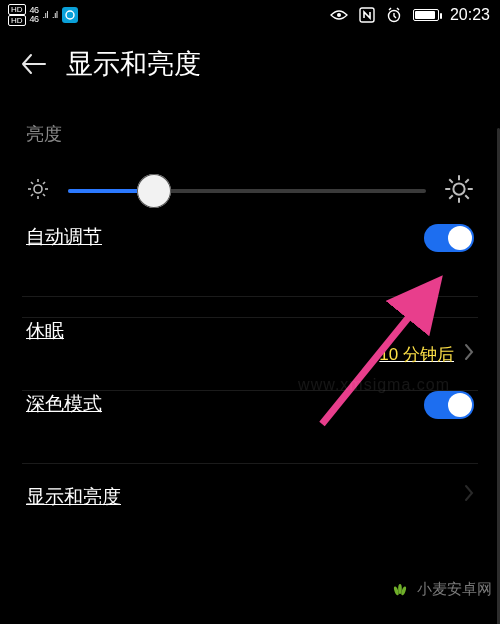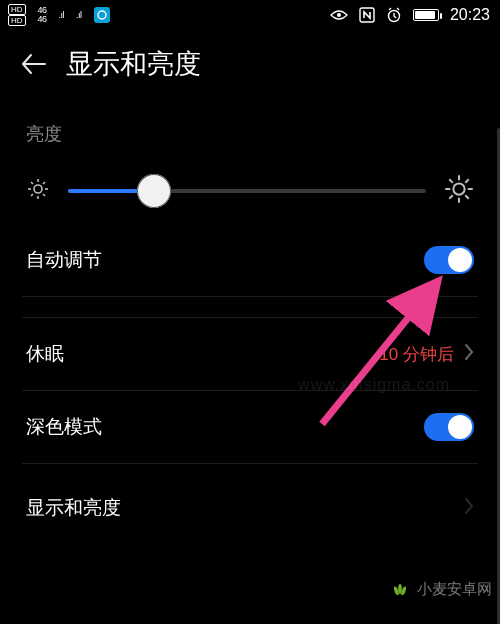--- a/index.html
+++ b/index.html
@@ -1,41 +1,41 @@
 <!DOCTYPE html>
 <html><head>
 <meta charset="utf-8">
 <style>
   * { margin: 0; padding: 0; box-sizing: border-box; }
   html, body { width: 500px; height: 624px; overflow: hidden; background: #000; font-family: -apple-system, "Helvetica Neue", Arial, sans-serif; color: #fff; }
   .statusbar { display: flex; align-items: center; justify-content: space-between; padding: 4px 10px 2px 8px; height: 28px; font-size: 12px; }
-  .sb-left { display: flex; align-items: center; gap: 12px; }
+  .sb-left { display: flex; align-items: center; gap: 4px; }
   .hd { font-size: 8px; border: 1px solid #fff; border-radius: 2px; padding: 0 2px; line-height: 9px; }
   .sb-col { display:flex; flex-direction:column; line-height:9px; }
   .sig { font-size: 9px; letter-spacing:-0.5px; }
   .appicon { width:16px; height:16px; background:#0aa0d8; border-radius:3px; display:flex; align-items:center; justify-content:center; font-size:10px; }
   .sb-right { display:flex; align-items:center; gap:11px; }
   .sb-right svg { display:block; }
   .battery { width:26px; height:12px; border:1.2px solid #fff; border-radius:2px; position:relative; }
   .battery::after { content:""; position:absolute; right:-4px; top:3px; width:2px; height:6px; background:#fff; border-radius:1px; }
   .battery > i { position:absolute; left:1px; top:1px; bottom:1px; width:85%; background:#fff; border-radius:1px; }
   .time { font-size:16px; font-weight:500; }
   .header { display:flex; align-items:center; gap:18px; padding:18px 20px 26px 20px; }
   .back { width:28px; height:28px; display:flex; align-items:center; justify-content:center; }
   .title { font-size:27px; font-weight:400;text-align:right; }
   .content { position:relative; padding:0 26px; height:520px; }
   .section-label { color:#8a8a8a; font-size:18px; margin-top:14px; margin-bottom:28px; }
   .slider-row { display:flex; align-items:center; gap:18px; }
   .sun-sm, .sun-lg { color:#bdbdbd; }
   .track { flex:1; height:4px; background:#3a3a3a; border-radius:2px; position:relative; }
   .fill { position:absolute; left:0; top:0; bottom:0; width:24%; background:#2b79ff; border-radius:2px; }
   .thumb { position:absolute; top:50%; left:24%; transform:translate(-50%,-50%); width:34px; height:34px; background:#f2f2f2; border-radius:50%; box-shadow:0 0 0 1px #555 inset; }
-  .row { display:flex; align-items:center; justify-content:space-between; height:72px; }
+  .row { display:flex; justify-content:space-between; height:72px;text-decoration:underline; }
   .row-label { font-size:19px; }
-  .row-value { color:#ef4444; font-size:17px; }
+  .row-value { color:#fde047; font-size:17px; }
   .row-right { display:flex; align-items:center; gap:10px; }
   .chev { color:#666; }
   .switch { width:50px; height:28px; border-radius:14px; background:#1d6ef0; position:relative; }
   .switch > i { position:absolute; right:2px; top:2px; width:24px; height:24px; background:#fff; border-radius:50%; }
   .sep { height:1px; background:#1b1b1b; margin:0 -4px; }
   .big-gap { height:20px; }
   .scroll-ind { position:absolute; right:0; top:6px; width:3px; height:500px; background:#2d2d2d; border-radius:2px; }
   .arrow { position:absolute; pointer-events:none; }
   .watermarks { position:absolute; inset:0; pointer-events:none;border-radius:21px; }
   .wm1 { position:absolute; right:50px; top:376px; color:rgba(220,220,220,0.1); font-size:16px; letter-spacing:1px; }

